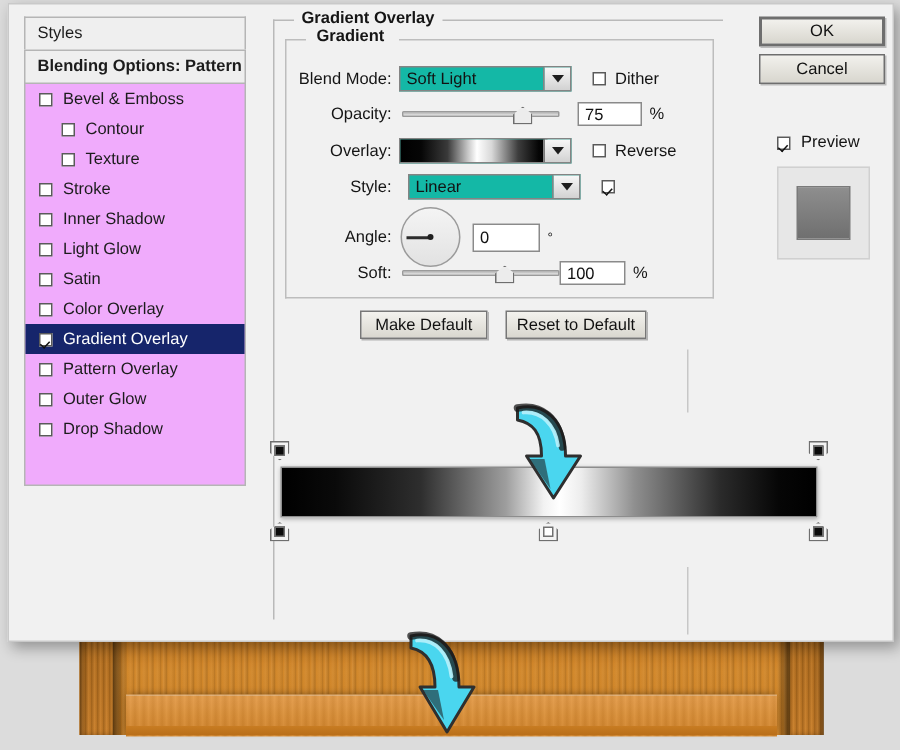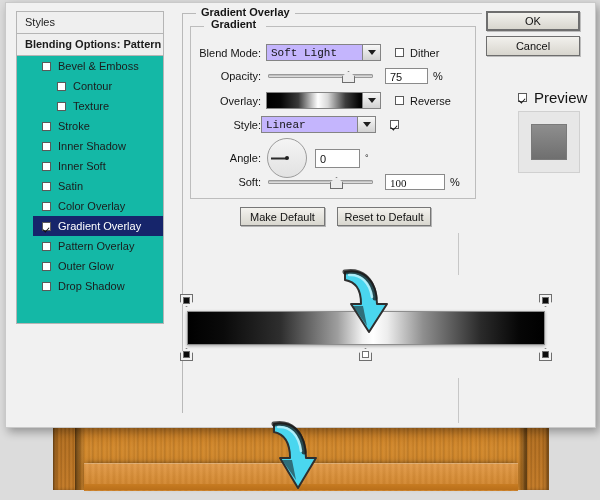--- a/index.html
+++ b/index.html
@@ -70,22 +70,22 @@
     height:21px;line-height:21px;padding-left:8px;
     background:#efefef;border:1px solid #b5b5b5;border-bottom:none;
     font-size:11px;color:#1c1c1c;
   }
   .blend-row{
     height:21px;line-height:21px;padding-left:8px;
     background:#efefef;border:1px solid #b5b5b5;
     font-size:11px;font-weight:bold;color:#1c1c1c;
   }
   .styles-list{
-    border:1px solid #b5b5b5;border-top:none;background:#14b8a6;
-    height:268px;box-sizing:border-box;padding-left:16px;
+    border:1px solid #b5b5b5;border-top:none;background:#f0abfc;
+    height:268px;box-sizing:border-box;
   }
   .style-item{
     height:20px;line-height:20px;display:flex;align-items:center;
     padding-left:9px;font-size:11px;color:#1c1c1c;
   }
   .style-item.indent{padding-left:24px;}
   .style-item.selected{background:#16256b;color:#ffffff;}
   .cb{
     width:9px;height:9px;display:inline-block;margin-right:7px;
     border:1px solid #5a5a5a;background:#ffffff;box-sizing:border-box;
@@ -117,23 +117,23 @@
   .inner-grp .tr{position:absolute;left:75px;right:-1px;top:0;height:1px;background:#bdbdbd;}
   .inner-label{
     position:absolute;left:16px;top:-8px;font-size:11px;font-weight:bold;color:#151515;
     background:#f1f1f1;padding:0 4px;
   }
 
   .row{position:absolute;display:flex;align-items:center;font-size:11px;color:#141414;}
   .lbl{text-align:right;color:#141414;font-size:11px;}
 
   .select{
-    height:17px;border:1px solid #848484;background:#c4b5fd;
+    height:17px;border:1px solid #848484;background:#14b8a6;
     display:flex;align-items:center;box-sizing:border-box;position:relative;
-    font-size:11px;color:#121212;font-family:Liberation Mono, monospace;
+    font-size:11px;color:#121212;
   }
   .select .txt{padding-left:4px;}
   .select .arrowbox{
     position:absolute;right:0;top:0;width:17px;height:15px;
     background:linear-gradient(180deg,#f7f7f7,#d2d2d2);
     border-left:1px solid #848484;
     display:flex;align-items:center;justify-content:center;
   }
   .caret{
     width:0;height:0;border-left:4px solid transparent;border-right:4px solid transparent;
@@ -181,27 +181,27 @@
   }
 
   .pbtn{
     height:19px;border:1px solid #777;background:linear-gradient(180deg,#f3f2ee,#d9d7cf);
     font-size:11px;color:#111;display:flex;align-items:center;justify-content:center;
     box-shadow:1px 1px 0 rgba(0,0,0,0.25);box-sizing:border-box;
   }
 
   
   .rbtn{
-    position:absolute;left:480px;width:94px;height:20px;
+    position:absolute;left:500px;width:84px;height:20px;
     border:1px solid #6e6e6e;background:linear-gradient(180deg,#f2f1ed,#d8d6ce);
     font-size:11px;color:#111;display:flex;align-items:center;justify-content:center;
     box-shadow:1px 1px 0 rgba(0,0,0,0.22);box-sizing:border-box;
   }
   .rbtn.primary{border:2px solid #6e6e6e;}
-  .preview-row{position:absolute;left:512px;top:86px;display:flex;align-items:center;font-size:15px;color:#141414;}
+  .preview-row{position:absolute;left:512px;top:86px;display:flex;align-items:center;font-size:11px;color:#141414;}
   .thumb-box{
     position:absolute;left:512px;top:108px;width:60px;height:60px;
     background:#e7e7e7;border:1px solid #d0d0d0;
     display:flex;align-items:center;justify-content:center;
   }
   .thumb-inner{
     width:34px;height:34px;border:1px solid #7a7a7a;
     background:linear-gradient(180deg,#8e8e8e,#6f6f6f);
   }
 
@@ -276,21 +276,21 @@
         <div class="style-item">
           <span class="cb"></span>
           <span>Stroke</span>
         </div>
         <div class="style-item">
           <span class="cb"></span>
           <span>Inner Shadow</span>
         </div>
         <div class="style-item">
           <span class="cb"></span>
-          <span>Inner Soft</span>
+          <span>Light Glow</span>
         </div>
         <div class="style-item">
           <span class="cb"></span>
           <span>Satin</span>
         </div>
         <div class="style-item">
           <span class="cb"></span>
           <span>Color Overlay</span>
         </div>
         <div class="style-item selected">
@@ -355,21 +355,21 @@
               </span>
           </div>
           <div class="chkrow" style="margin-left:14px;">
             <span class="cb"></span>
             <span>Reverse</span>
           </div>
         </div>
 
         <div class="row" style="left:0;top:90px;width:282px;">
           <span class="lbl" style="width:70px;">Style:</span>
-          <div class="select" style="width:115px;margin-left:0;">
+          <div class="select" style="width:115px;margin-left:11px;">
             <span class="txt">Linear</span>
             <span class="arrowbox">
                 <span class="caret"></span>
               </span>
           </div>
           <div class="chkrow" style="margin-left:14px;">
             <span class="cb checked"></span>
           </div>
         </div>
 
@@ -382,21 +382,21 @@
           <div class="numfield" style="width:45px;height:19px;line-height:19px;margin-left:8px;">0</div>
           <span style="margin-left:5px;font-size:9px;">°</span>
         </div>
 
         <div class="row" style="left:0;top:148px;width:282px;">
           <span class="lbl" style="width:70px;">Soft:</span>
           <div class="slider" style="width:105px;margin-left:7px;">
             <div class="track"></div>
             <div class="knob" style="left:62px;"></div>
           </div>
-          <div class="numfield" style="width:60px;margin-left:12px;font-family:Liberation Serif, serif;">100</div>
+          <div class="numfield" style="width:44px;">100</div>
           <span style="margin-left:5px;">%</span>
         </div>
       </div>
 
       <div class="pbtn" style="position:absolute;left:155px;top:194px;width:94px;">Reset to Default</div>
       <div class="pbtn" style="position:absolute;left:58px;top:194px;width:85px;">Make Default</div>
     </div>
 
     <div class="rbtn primary" style="top:8px;">OK</div>
     <div class="rbtn" style="top:33px;">Cancel</div>

